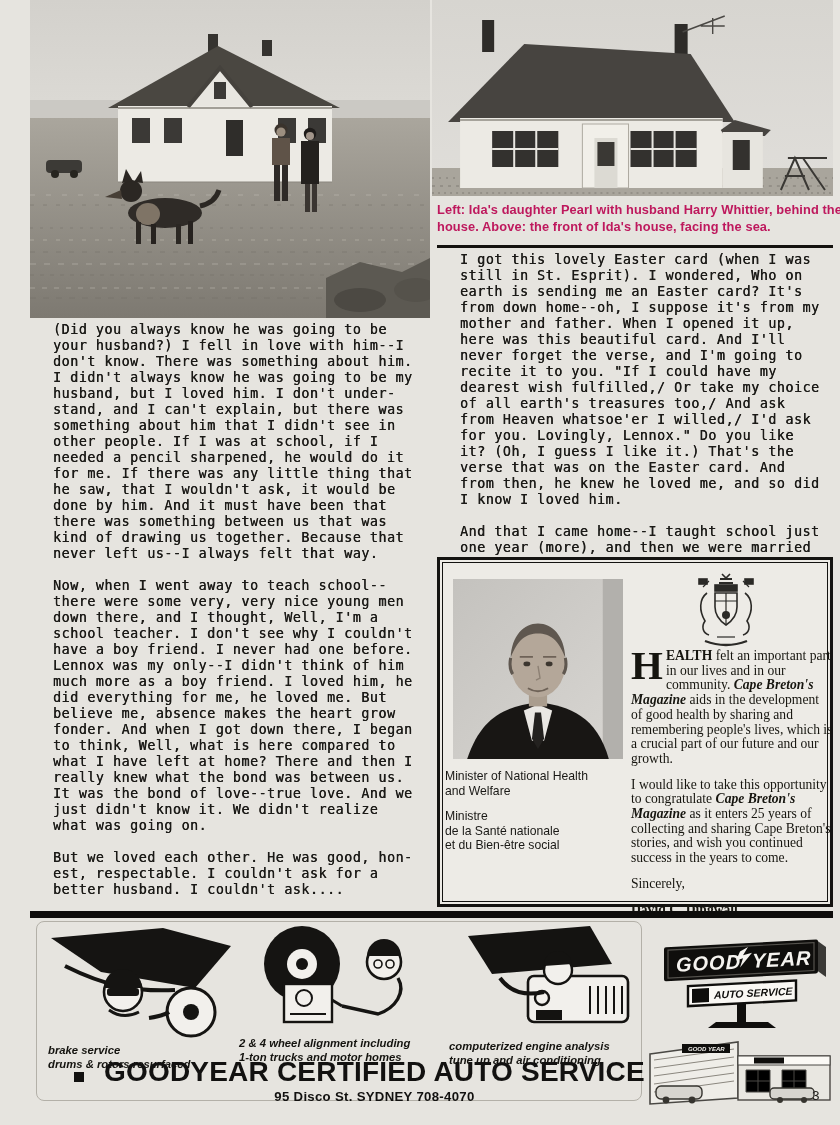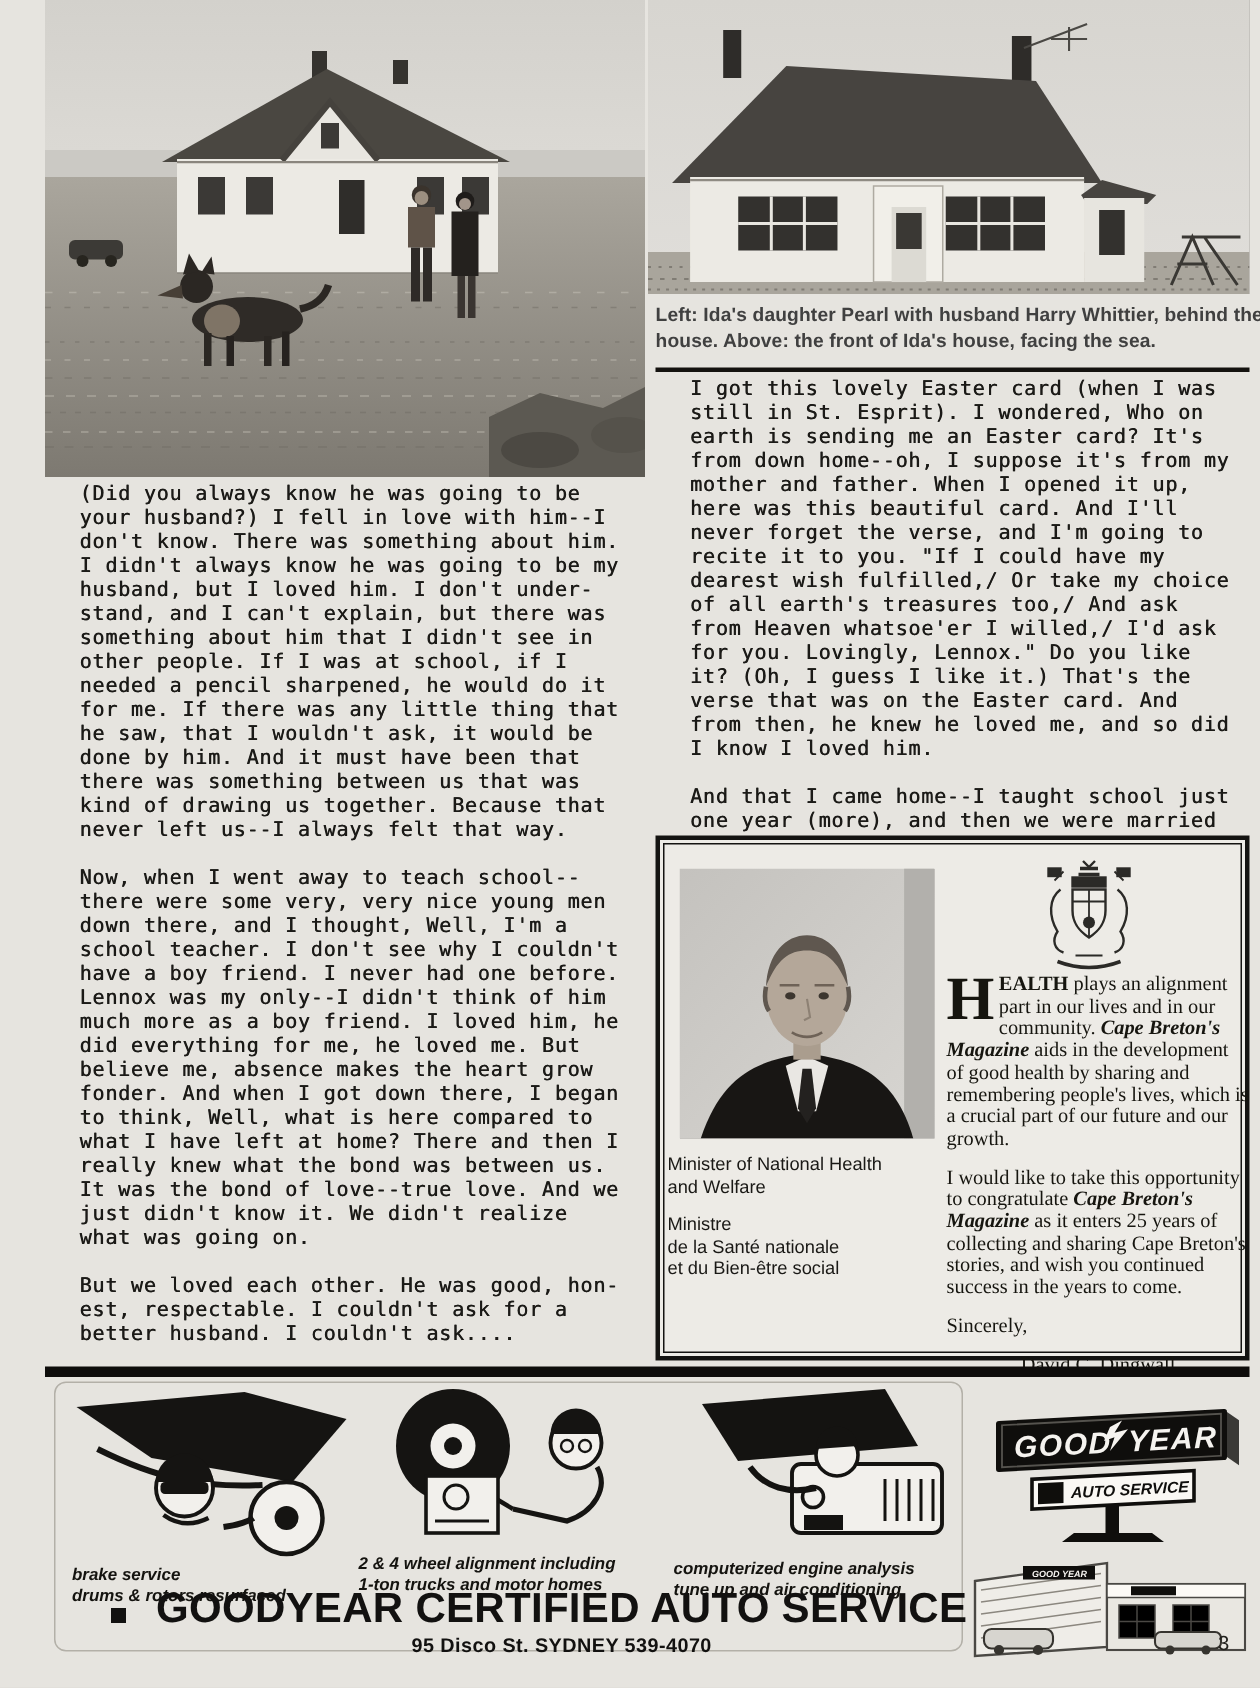--- a/index.html
+++ b/index.html
@@ -8,21 +8,21 @@
   .abs{position:absolute;}
 
   
   .photo{box-shadow:inset 0 0 0 1px rgba(40,38,34,.35);background:#d8d6d1;}
   .photo svg{display:block;width:100%;height:100%;}
   .left-photo{left:30px;top:0;width:400px;height:318px;}
   .right-photo{left:432px;top:0;width:401px;height:196px;}
 
   
   .photo-caption{left:437px;top:202px;width:394px;font-size:12.8px;font-weight:bold;
-    line-height:16.5px;color:#404040;white-space:pre;letter-spacing:.1px;}
+    line-height:16.5px;color:#be185d;white-space:pre;letter-spacing:.1px;}
   .caption-divider{left:437px;top:245px;width:396px;height:3px;background:#14120f;}
 
   
   .col{color:#1b1a17;}
   .mono{font-family:"DejaVu Sans Mono",monospace;font-size:13.4px;line-height:16px;
     letter-spacing:.5px;white-space:pre;margin:0 0 16px 0;text-shadow:.3px 0 0 currentColor;}
   .left-col{left:53px;top:322px;width:380px;}
   .right-col{left:460px;top:252px;width:392px;}
 
   
@@ -34,21 +34,21 @@
   .minister-cap{left:2px;top:206px;width:186px;text-align:left;font-size:12.2px;
     line-height:14.5px;color:#1a1916;white-space:pre;}
   .minister-cap.fr{top:246px;}
   .crest{left:252px;top:8px;width:62px;height:78px;}
   .ad-text{left:188px;top:86px;width:202px;font-family:"Liberation Serif",serif;
     font-size:13.6px;line-height:14.7px;color:#16150f;}
   .ad-text p{margin:0 0 11px 0;}
   .dropcap{float:left;font-size:41px;line-height:30px;font-weight:bold;margin:1px 3px 0 0;}
   .mag{font-style:italic;font-weight:bold;}
   .ad-closing{margin:0 0 8px 0;}
-  .ad-signature{font-weight:normal;text-align:center;}
+  .ad-signature{font-weight:bold;}
 
   
   .bottom-bar{left:30px;top:911px;width:803px;height:7px;background:#0e0d0b;}
   .bottom-ad-frame{left:36px;top:921px;width:604px;height:178px;border:1px solid #b3b0a8;
     border-radius:8px;}
   .ill{background:transparent;}
   .ill svg{display:block;width:100%;height:100%;}
   .ill-1{left:45px;top:926px;width:192px;height:114px;}
   .ill-2{left:246px;top:922px;width:182px;height:112px;}
   .ill-3{left:440px;top:922px;width:192px;height:112px;}
@@ -312,21 +312,21 @@
             <rect x="4" y="8" width="8" height="5" fill="#2b2a27"></rect>
             <rect x="50" y="8" width="8" height="5" fill="#2b2a27"></rect>
             <path d="M10,70 Q31,78 52,70" stroke-width="2.4"></path>
             <path d="M22,66 h18" stroke-width="1.2"></path>
           </g>
           <circle cx="31" cy="44" r="4" fill="#2b2a27"></circle>
         </svg>
       </div>
 
       <div class="abs ad-text">
-        <p><span class="dropcap">H</span><b>EALTH</b><span> plays an alignment part in our lives and in our community. </span><i class="mag">Cape Breton's Magazine</i><span> aids in the development of good health by sharing and remembering people's lives, which is a crucial part of our future and our growth.</span></p>
+        <p><span class="dropcap">H</span><b>EALTH</b><span> felt an important part in our lives and in our community. </span><i class="mag">Cape Breton's Magazine</i><span> aids in the development of good health by sharing and remembering people's lives, which is a crucial part of our future and our growth.</span></p>
         <p><span>I would like to take this opportunity to congratulate </span><i class="mag">Cape Breton's Magazine</i><span> as it enters 25 years of collecting and sharing Cape Breton's stories, and wish you continued success in the years to come.</span></p>
         <p class="ad-closing">Sincerely,</p>
         <p class="ad-signature">David C. Dingwall</p>
       </div>
     </div>
   </div>
 
   <div class="abs bottom-bar"></div>
   <div class="abs bottom-ad-frame"></div>
 
@@ -427,18 +427,18 @@
         <circle cx="138" cy="72" r="3"></circle>
           <circle cx="162" cy="72" r="3"></circle>
       </g>
     </svg>
   </div>
 
   <div class="abs disco-row">
     <div class="sq-bullet"></div>
     <div class="gysvc">
       <div class="gysvc-title">GOODYEAR CERTIFIED AUTO SERVICE</div>
-      <div class="gysvc-addr">95 Disco St. SYDNEY 539-4070</div>
+      <div class="gysvc-addr">95 Disco St. SYDNEY 708-4070</div>
     </div>
   </div>
 
   <div class="abs page-number">3</div>
 </div>
 
 </body></html>

